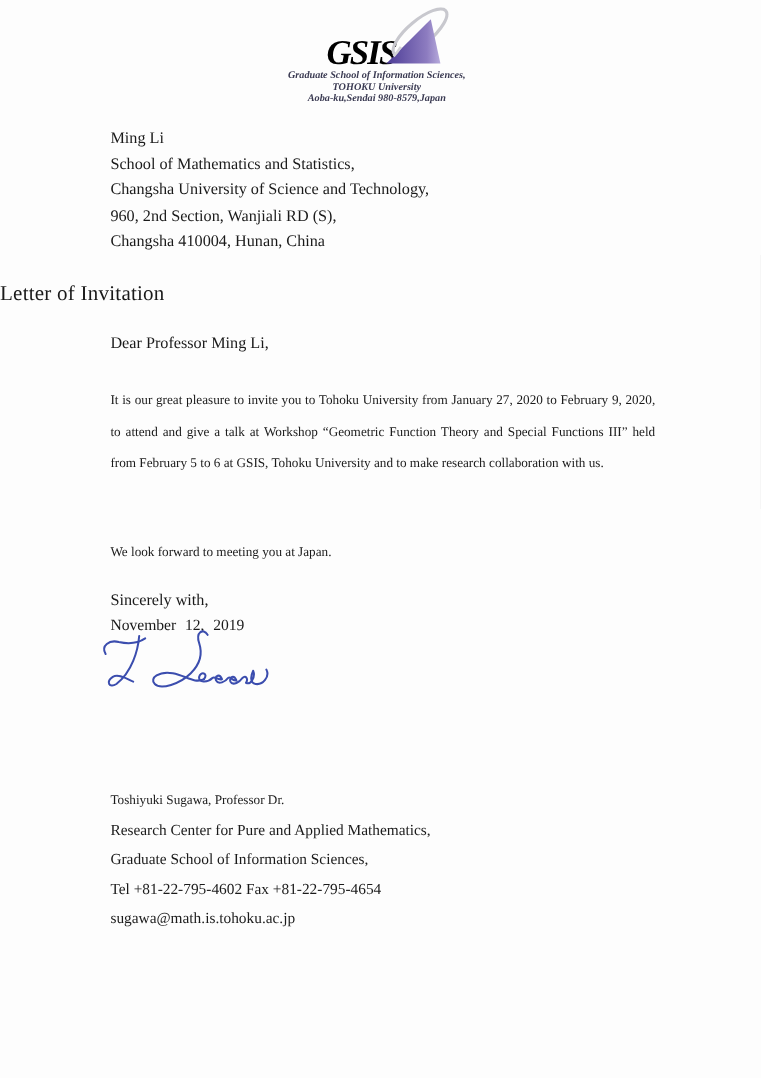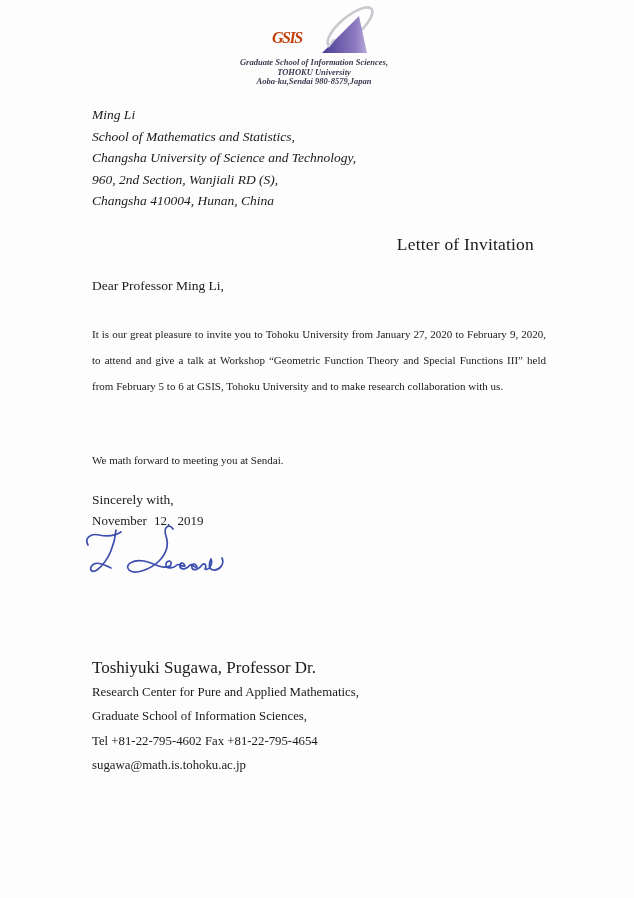--- a/index.html
+++ b/index.html
@@ -10,54 +10,54 @@
     background:#fdfdfd;
     font-family:"Liberation Serif","DejaVu Serif",serif;
     color:#1a1a1a;
     overflow:hidden;
   }
   
   .logo-block{position:absolute;top:8px;left:228px;width:172px;text-align:center;}
   .logo-top{position:relative;height:48px;}
   .gsis-acronym{
     position:absolute;left:44px;top:22px;
-    font-size:16px;font-weight:bold;font-style:italic;
-    letter-spacing:-1.5px;color:#c2410c;line-height:1;
+    font-size:29px;font-weight:bold;font-style:italic;
+    letter-spacing:-1.5px;color:#000000;line-height:1;
   }
   .logo-mark{position:absolute;left:86px;top:-2px;}
   .logo-sub{margin-top:2px;}
   .logo-sub div{
     font-size:8.5px;line-height:9.6px;font-weight:bold;font-style:italic;
     color:#3a3a52;white-space:nowrap;
   }
   
-  .recipient{position:absolute;left:92px;top:104px;font-size:13.5px;line-height:21.6px;font-style:italic;}
+  .recipient{position:absolute;left:92px;top:104px;font-size:13.5px;line-height:21.6px;}
   
   .letter-title{
     position:absolute;top:234px;left:0;width:534px;
-    text-align:right;font-size:17.5px;letter-spacing:.2px;
+    text-align:left;font-size:17.5px;letter-spacing:.2px;
   }
   
   .salutation{position:absolute;left:92px;top:278px;font-size:13.5px;}
   .body-par{
     position:absolute;left:92px;width:454px;
     font-size:11px;line-height:26px;text-align:justify;
   }
   .par1{top:321px;}
   .par2{top:447px;text-align:left;}
   .closing-phrase{position:absolute;left:92px;top:492px;font-size:13.5px;}
   .date-line{
     position:absolute;left:92px;top:513px;width:454px;
     font-size:13px;word-spacing:4px;
   }
   .signature{position:absolute;left:82px;top:522px;}
   
   .sender{position:absolute;left:92px;top:655px;}
   .sender .s-line{font-size:12.8px;line-height:24.3px;white-space:nowrap;}
-  .sender .s-line.first{font-size:17px;line-height:25px;}
+  .sender .s-line.first{font-size:11px;line-height:25px;}
 </style>
 </head>
 <body>
 
 <div class="page">
 
   <div class="logo-block">
     <div class="logo-top">
       <span class="gsis-acronym">GSIS</span>
       <svg class="logo-mark" width="86" height="54" viewBox="0 0 86 54">
@@ -86,21 +86,21 @@
     <div>Changsha University of Science and Technology,</div>
     <div>960, 2nd Section, Wanjiali RD (S),</div>
     <div>Changsha 410004, Hunan, China</div>
   </div>
 
   <div class="letter-title">Letter of Invitation</div>
 
   <div class="salutation">Dear Professor Ming Li,</div>
 
   <div class="body-par par1">It is our great pleasure to invite you to Tohoku University from January 27, 2020 to February 9, 2020, to attend and give a talk at Workshop “Geometric Function Theory and Special Functions III” held from February 5 to 6 at GSIS, Tohoku University and to make research collaboration with us.</div>
-  <div class="body-par par2">We math forward to meeting you at Sendai.</div>
+  <div class="body-par par2">We look forward to meeting you at Japan.</div>
 
   <div class="closing-phrase">Sincerely with,</div>
   <div class="date-line">November 12, 2019</div>
 
   <svg class="signature" width="152" height="78" viewBox="0 0 152 78">
     <g fill="none" stroke="#3b4dae" stroke-width="1.7" stroke-linecap="round" stroke-linejoin="round">
 
       <path d="M6,23 C2,16 9,11 17,13 C26,15 33,14 39,10"></path>
 
       <path d="M34,8 C33,20 28,38 15,48 C9,52 6,46 12,42 C17,39 24,44 29,46"></path>

